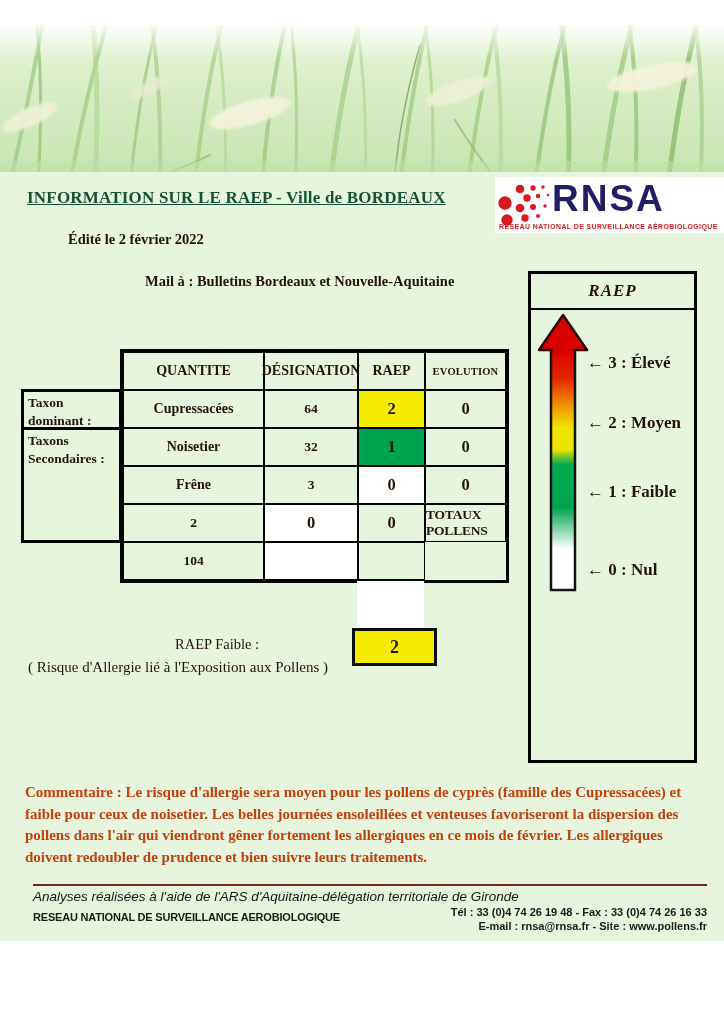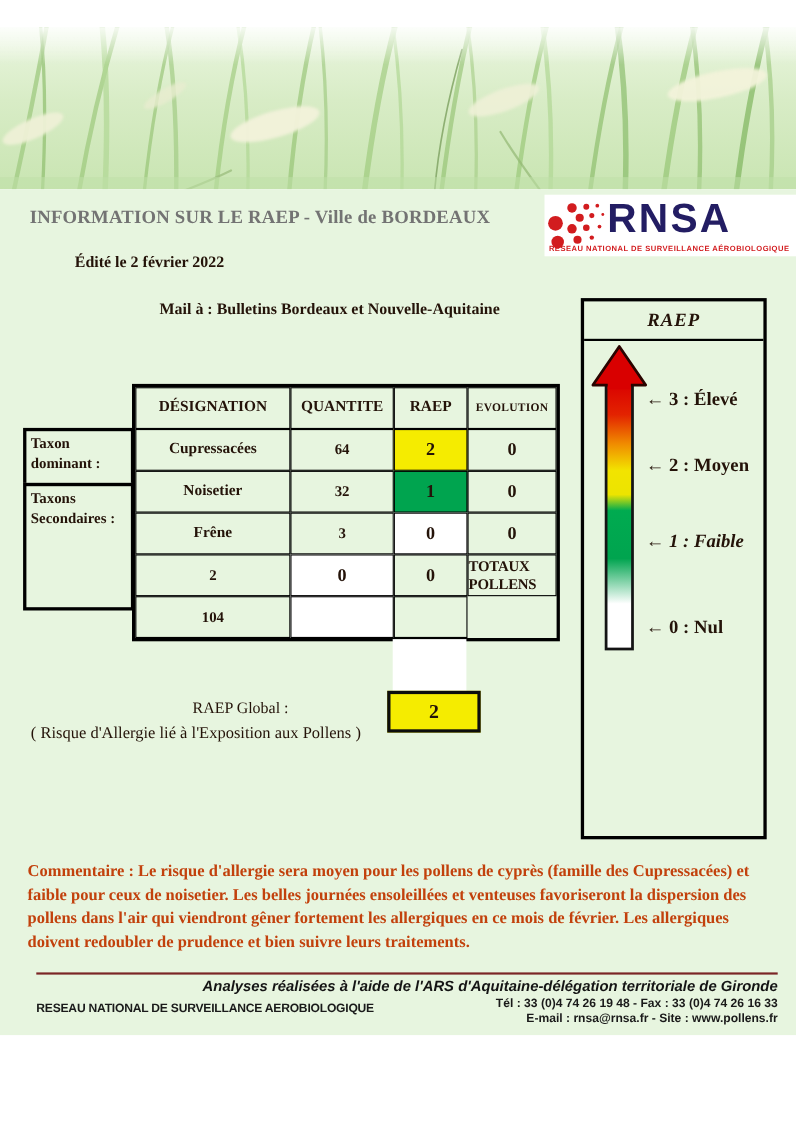--- a/index.html
+++ b/index.html
@@ -1,54 +1,54 @@
 <!DOCTYPE html>
 <html><head>
 <meta charset="utf-8">
 <style>
   html,body{margin:0;padding:0;}
   body{width:724px;height:1024px;background:#ffffff;font-family:"Liberation Serif", serif;color:#241309;}
   .page{position:relative;width:724px;height:1024px;overflow:hidden;background:#ffffff;}
   .green-bg{position:absolute;left:0;top:172px;width:724px;height:769px;background:#e7f5df;}
   .banner{position:absolute;left:0;top:25px;width:724px;height:147px;overflow:hidden;}
-  .doc-title{position:absolute;left:27px;top:188px;font-size:17px;font-weight:bold;letter-spacing:.2px;color:#737373;white-space:nowrap;}
+  .doc-title{position:absolute;left:27px;top:188px;font-size:17px;font-weight:bold;text-decoration:underline;letter-spacing:.2px;color:#14532d;white-space:nowrap;}
   .edited{position:absolute;left:68px;top:231px;font-size:14.5px;font-weight:bold;}
   .mailto{position:absolute;left:145px;top:273px;font-size:14.5px;font-weight:bold;}
   
   .logo{position:absolute;left:495px;top:177px;width:229px;height:56px;background:#ffffff;}
   .logo-text{position:absolute;left:57px;top:1px;font-family:Liberation Sans, sans-serif;font-weight:bold;font-size:37px;letter-spacing:2px;color:#231d63;}
   .logo-tag{position:absolute;left:4px;top:46px;width:222px;font-family:"Liberation Sans",sans-serif;font-weight:bold;font-size:6.9px;letter-spacing:.45px;color:#d21c1f;white-space:nowrap;}
   
   .ptable{position:absolute;left:120px;top:349px;display:grid;grid-template-columns:141px 94px 67px 81px;grid-auto-rows:38px;border:3px solid #000;background:#e7f5df;}
   .cell{border:1px solid #000;display:flex;align-items:center;justify-content:center;font-weight:bold;box-sizing:border-box;}
   .hdr{font-size:14px;}
   .hdr.small{font-size:10.5px;letter-spacing:.2px;}
   .des{font-size:14px;}
   .qty{font-size:13.5px;}
   .val{font-size:16.5px;}
   .tot{font-size:13.5px;letter-spacing:-.2px;}
   .groupbox{position:absolute;left:21px;top:389px;width:101px;}
   .groupcell{box-sizing:border-box;border:3px solid #000;background:#e7f5df;font-weight:bold;font-size:13.5px;line-height:1.32;padding:2px 2px 2px 4px;}
-  .gc1{height:53px;}
+  .gc1{height:41px;}
   .gc2{height:116px;margin-top:-3px;}
   .raep-ext{position:absolute;left:357px;top:581px;width:67px;height:48px;background:#ffffff;}
   .glabel{position:absolute;left:175px;top:636px;font-size:14.5px;}
   .gbox{position:absolute;left:352px;top:628px;width:85px;height:38px;box-sizing:border-box;border:3.5px solid #0d0d0d;display:flex;align-items:center;justify-content:center;font-weight:bold;font-size:18px;}
   .gnote{position:absolute;left:28px;top:659px;font-size:15px;}
   
   .scale{position:absolute;left:528px;top:271px;width:169px;height:492px;box-sizing:border-box;border:3px solid #000;background:#e7f5df;}
   .scale-hd{height:34px;border-bottom:2.5px solid #000;display:flex;align-items:center;justify-content:center;font-style:italic;font-weight:bold;font-size:17px;letter-spacing:1px;}
   .scale-arrow{position:absolute;left:4px;top:38px;}
   .slabel{position:absolute;left:56px;font-weight:bold;font-size:17px;white-space:nowrap;}
-  .sl3{top:79px;} .sl2{top:139px;} .sl1{top:208px;font-style:italic;} .sl0{top:286px;}
+  .sl3{top:79px;} .sl2{top:139px;} .sl1{top:208px;} .sl0{top:286px;}
   
   .commentary{position:absolute;left:25px;top:782px;width:683px;font-size:15px;font-weight:bold;line-height:21.5px;color:#c2410c;text-align:left;}
   
   .f-line{position:absolute;left:33px;top:884px;width:674px;border-top:2px solid #7b2626;}
-  .f-analyses{position:absolute;left:33px;top:889px;width:674px;text-align:right;font-family:"Liberation Sans",sans-serif;font-weight:bold;font-style:italic;font-size:13.5px;color:#141414;}
+  .f-analyses{position:absolute;left:33px;top:889px;width:674px;text-align:left;font-family:"Liberation Sans",sans-serif;font-weight:normal;font-style:italic;font-size:13.5px;color:#141414;}
   .f-org{position:absolute;left:33px;top:911px;font-family:"Liberation Sans",sans-serif;font-weight:bold;font-size:11px;letter-spacing:-.2px;color:#1a1a1a;}
   .f-contact{position:absolute;left:350px;top:906px;width:357px;text-align:right;font-family:"Liberation Sans",sans-serif;font-weight:bold;font-size:11px;line-height:13.5px;color:#1a1a1a;}
 </style>
 </head>
 <body>
 
 <div class="page">
 
   <div class="green-bg"></div>
 
@@ -147,22 +147,22 @@
 
   <div class="edited">Édité le 2 février 2022</div>
   <div class="mailto">Mail à : Bulletins Bordeaux et Nouvelle-Aquitaine</div>
 
   <div class="groupbox">
     <div class="groupcell gc1">Taxon dominant :</div>
     <div class="groupcell gc2">Taxons Secondaires :</div>
   </div>
 
   <div class="ptable">
+    <div class="cell hdr">QUANTITE</div>
     <div class="cell hdr">DÉSIGNATION</div>
-    <div class="cell hdr">QUANTITE</div>
     <div class="cell hdr">RAEP</div>
     <div class="cell hdr small">EVOLUTION</div>
 
     <div class="cell des">Cupressacées</div>
     <div class="cell qty">64</div>
     <div class="cell val" style="background: rgb(245, 236, 0);">2</div>
     <div class="cell val">0</div>
 
     <div class="cell des">Noisetier</div>
     <div class="cell qty">32</div>
@@ -179,21 +179,21 @@
     <div class="cell val">0</div>
 
     <div class="cell tot">TOTAUX POLLENS</div>
     <div class="cell qty">104</div>
     <div class="cell" style="background: rgb(255, 255, 255);"></div>
     <div class="cell"></div>
   </div>
 
   <div class="raep-ext"></div>
 
-  <div class="glabel">RAEP  Global :</div>
+  <div class="glabel">RAEP  Faible :</div>
   <div class="gbox" style="background: rgb(245, 236, 0);">2</div>
   <div class="gnote">( Risque d'Allergie lié à l'Exposition aux Pollens )</div>
 
   <div class="scale">
     <div class="scale-hd">RAEP</div>
     <svg class="scale-arrow" width="56" height="282" viewBox="0 0 56 282">
       <defs>
         <linearGradient id="barGrad" x1="0" y1="0" x2="0" y2="1">
           <stop offset="0" stop-color="#d90000"></stop>
           <stop offset="0.12" stop-color="#e32300"></stop>

